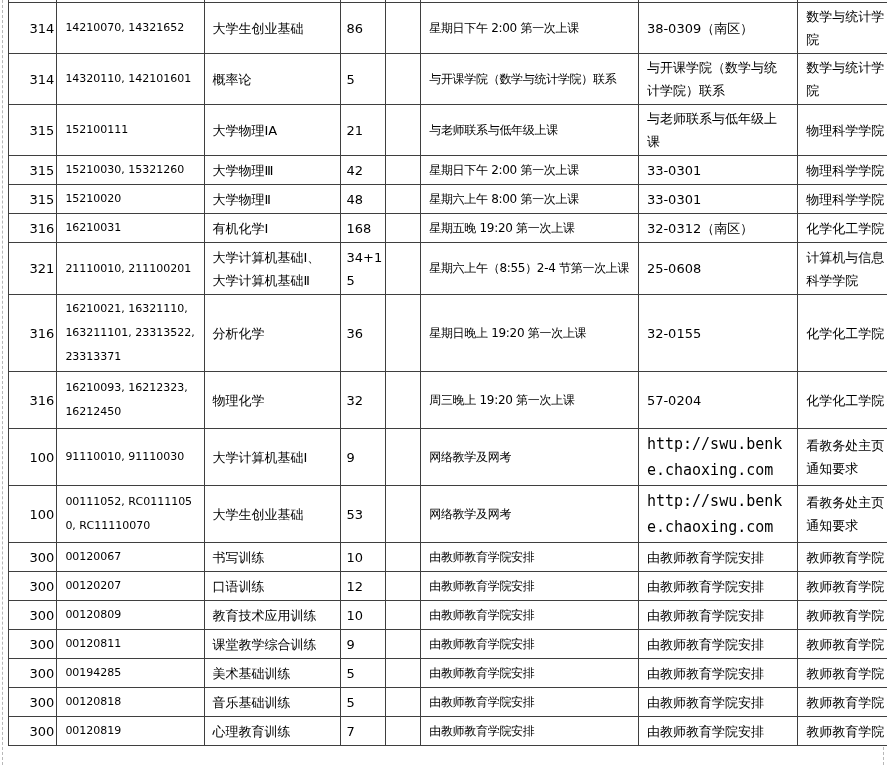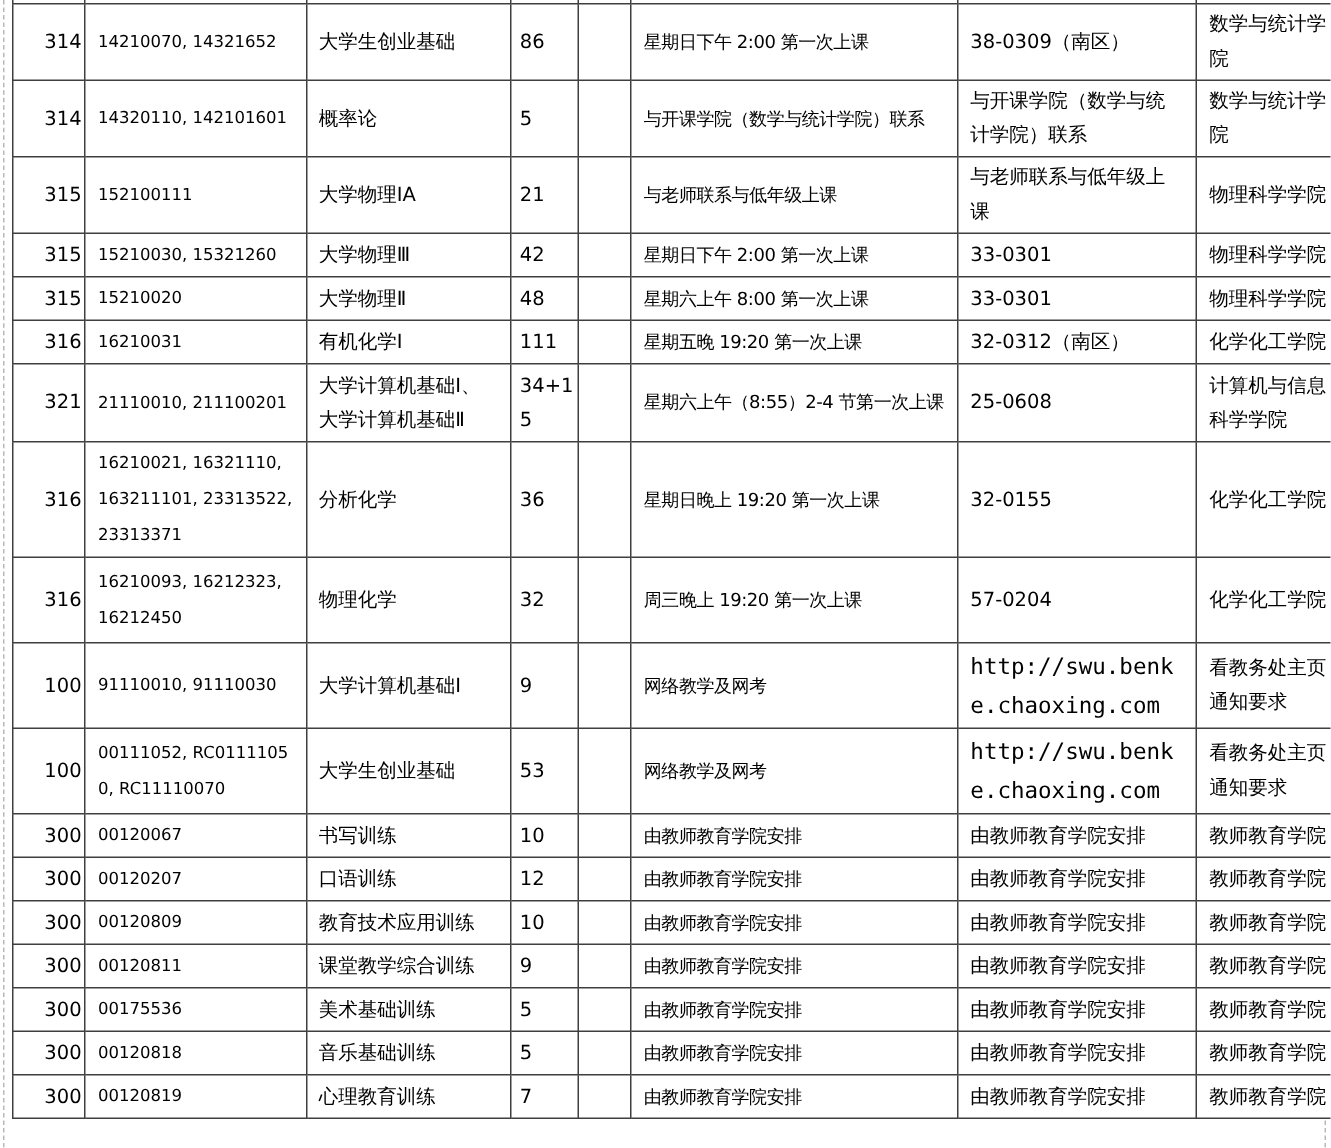--- a/index.html
+++ b/index.html
@@ -122,21 +122,21 @@
         <td class="c-count">48</td>
         <td class="c-blank"></td>
         <td class="c-sched">星期六上午 8:00 第一次上课</td>
         <td class="c-loc">33-0301</td>
         <td class="c-college">物理科学学院</td>
       </tr>
       <tr style="height: 26px;">
         <td class="c-seq">316</td>
         <td class="c-codes">16210031</td>
         <td class="c-name">有机化学Ⅰ</td>
-        <td class="c-count">111</td>
+        <td class="c-count">168</td>
         <td class="c-blank"></td>
         <td class="c-sched">星期五晚 19:20 第一次上课</td>
         <td class="c-loc">32-0312（南区）</td>
         <td class="c-college">化学化工学院</td>
       </tr>
       <tr style="height: 52px;">
         <td class="c-seq">321</td>
         <td class="c-codes">21110010, 211100201</td>
         <td class="c-name">大学计算机基础Ⅰ、大学计算机基础Ⅱ</td>
         <td class="c-count">34+15</td>
@@ -220,21 +220,21 @@
         <td class="c-codes">00120811</td>
         <td class="c-name">课堂教学综合训练</td>
         <td class="c-count">9</td>
         <td class="c-blank"></td>
         <td class="c-sched">由教师教育学院安排</td>
         <td class="c-loc">由教师教育学院安排</td>
         <td class="c-college">教师教育学院</td>
       </tr>
       <tr style="height: 26px;">
         <td class="c-seq">300</td>
-        <td class="c-codes">00175536</td>
+        <td class="c-codes">00194285</td>
         <td class="c-name">美术基础训练</td>
         <td class="c-count">5</td>
         <td class="c-blank"></td>
         <td class="c-sched">由教师教育学院安排</td>
         <td class="c-loc">由教师教育学院安排</td>
         <td class="c-college">教师教育学院</td>
       </tr>
       <tr style="height: 27px;">
         <td class="c-seq">300</td>
         <td class="c-codes">00120818</td>

